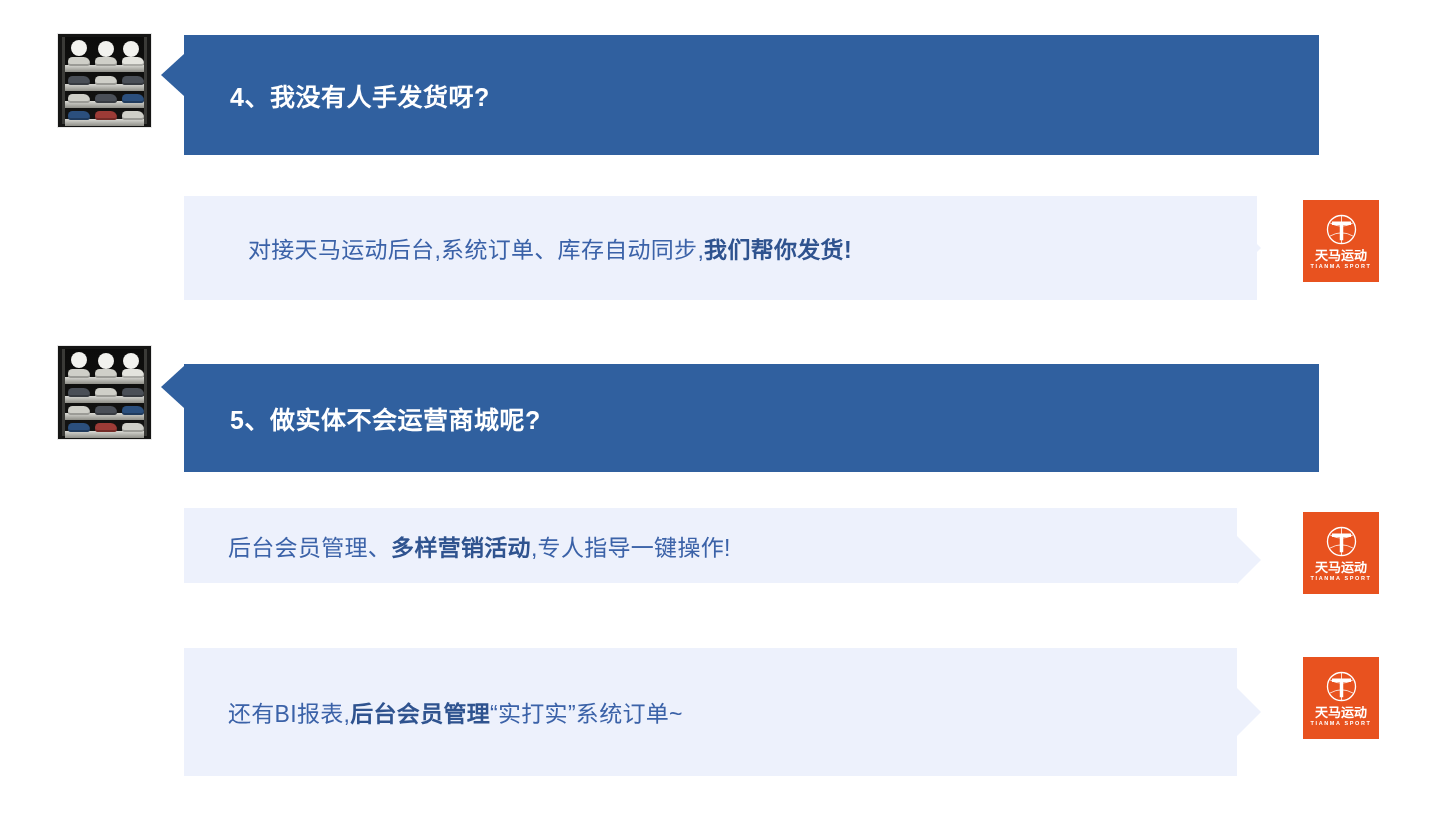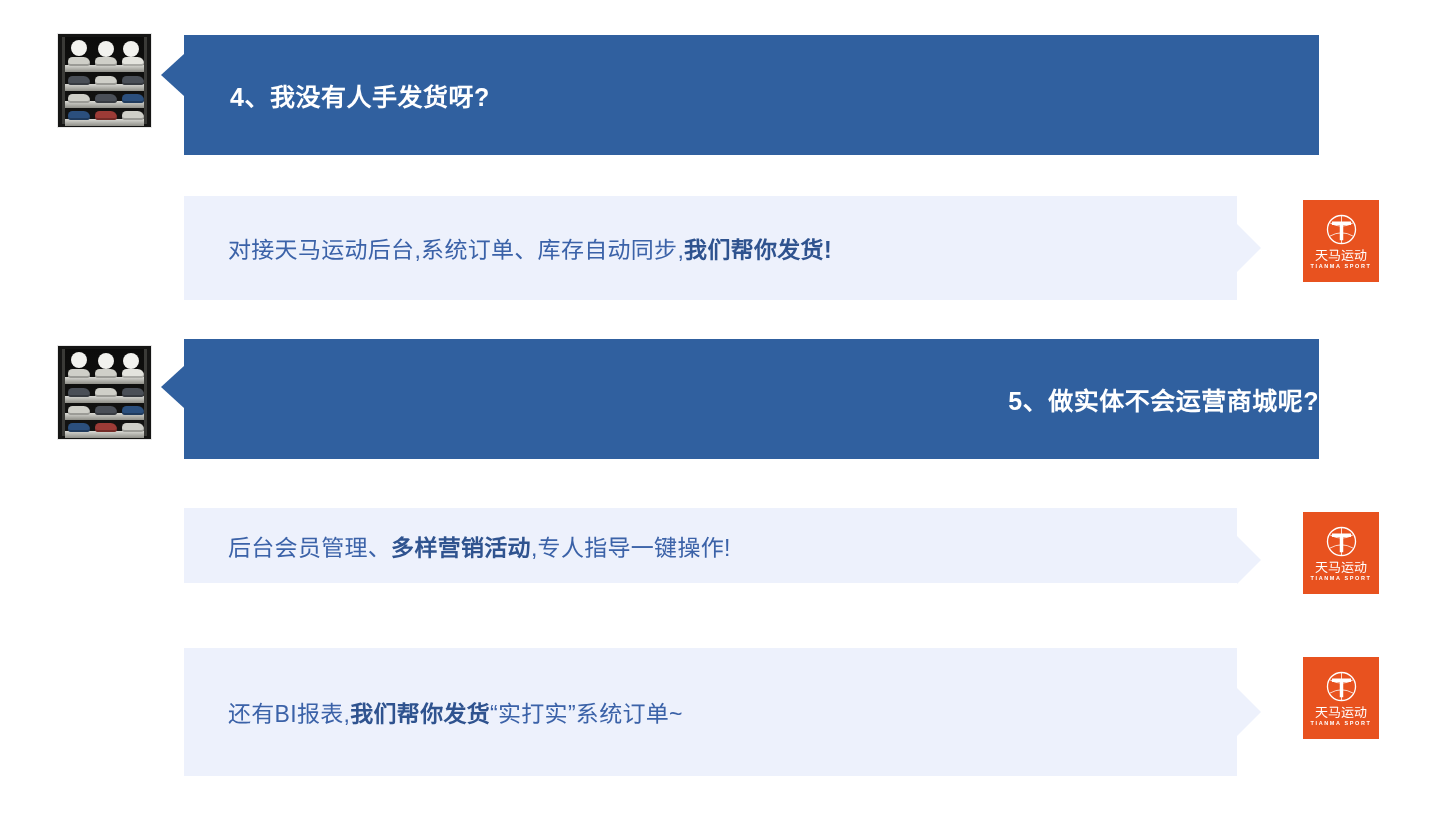--- a/index.html
+++ b/index.html
@@ -130,21 +130,21 @@
   }
   .logo-mark {
     width: 33px;
     height: 33px;
     position: relative;
     margin-bottom: 3px;
   }
   .logo-cn {
     color: #ffffff;
     font-size: 13px;
-    font-weight: normal;
+    font-weight: bold;
     letter-spacing: 0px;
     line-height: 1;
     margin-bottom: 2px;
   }
   .logo-en {
     color: #ffffff;
     font-size: 5.5px;
     letter-spacing: 1.6px;
     line-height: 1;
     font-weight: bold;
@@ -178,21 +178,21 @@
       <div class="shoe rd" style="left:30px; top:74px; width:22px;"></div>
       <div class="shoe" style="left:57px; top:74px; width:22px;"></div>
     </div>
   </div>
 
   <div class="q-banner" style="left:184px; top:35px; width:1135px; height:120px;align-items:center;">
     <span class="q-text">4、我没有人手发货呀?</span>
   </div>
   <div class="q-notch" style="left:161px; top:54px;"></div>
 
-  <div class="a-panel" style="left:184px; top:196px; width:1053px; height:104px;">
+  <div class="a-panel" style="left:184px; top:196px; width:1053px; height:104px;padding-left:20px;">
     <span class="a-text">
       <span>对接天马运动后台,系统订单、库存自动同步,</span><b>我们帮你发货!</b><span></span>
     </span>
   </div>
   <div class="a-arrow" style="left:1237px; top:224px;"></div>
 
   <div class="logo-tile" style="left:1303px; top:200px;">
     <div class="logo-mark">
       <svg viewBox="0 0 40 40" width="33" height="33" aria-hidden="true">
         <circle cx="20" cy="20" r="17" fill="none" stroke="#ffffff" stroke-width="1.6"></circle>
@@ -221,21 +221,21 @@
       <div class="shoe dk" style="left:57px; top:39px; width:22px;"></div>
       <div class="shoe" style="left:3px;  top:57px; width:22px;"></div>
       <div class="shoe dk" style="left:30px; top:57px; width:22px;"></div>
       <div class="shoe bl" style="left:57px; top:57px; width:22px;"></div>
       <div class="shoe bl" style="left:3px;  top:74px; width:22px;"></div>
       <div class="shoe rd" style="left:30px; top:74px; width:22px;"></div>
       <div class="shoe" style="left:57px; top:74px; width:22px;"></div>
     </div>
   </div>
 
-  <div class="q-banner" style="left:184px; top:339px; width:1135px; height:120px;justify-content:flex-end;">
+  <div class="q-banner" style="left:184px; top:364px; width:1135px; height:108px;">
     <span class="q-text">5、做实体不会运营商城呢?</span>
   </div>
   <div class="q-notch" style="left:161px; top:366px;"></div>
 
   <div class="a-panel" style="left:184px; top:508px; width:1053px; height:75px;">
     <span class="a-text">
       <span>后台会员管理、</span><b>多样营销活动</b><span>,专人指导一键操作!</span>
     </span>
   </div>
   <div class="a-arrow" style="left:1237px; top:536px;"></div>
@@ -247,21 +247,21 @@
         <path d="M6 12 Q20 20 34 12 M6 28 Q20 20 34 28 M20 3 L20 37" fill="none" stroke="#ffffff" stroke-width="1.1" opacity="0.85"></path>
         <path d="M10.5 12.5 H29.5 M20 12.5 V31" fill="none" stroke="#ffffff" stroke-width="4.2" stroke-linecap="square"></path>
       </svg>
     </div>
     <div class="logo-cn">天马运动</div>
     <div class="logo-en">TIANMA SPORT</div>
   </div>
 
   <div class="a-panel" style="left:184px; top:648px; width:1053px; height:128px;">
     <span class="a-text">
-      <span>还有BI报表,</span><b>我们帮你发货</b><span>“实打实”系统订单~</span>
+      <span>还有BI报表,</span><b>后台会员管理</b><span>“实打实”系统订单~</span>
     </span>
   </div>
   <div class="a-arrow" style="left:1237px; top:688px;"></div>
 
   <div class="logo-tile" style="left:1303px; top:657px;">
     <div class="logo-mark">
       <svg viewBox="0 0 40 40" width="33" height="33" aria-hidden="true">
         <circle cx="20" cy="20" r="17" fill="none" stroke="#ffffff" stroke-width="1.6"></circle>
         <path d="M6 12 Q20 20 34 12 M6 28 Q20 20 34 28 M20 3 L20 37" fill="none" stroke="#ffffff" stroke-width="1.1" opacity="0.85"></path>
         <path d="M10.5 12.5 H29.5 M20 12.5 V31" fill="none" stroke="#ffffff" stroke-width="4.2" stroke-linecap="square"></path>

